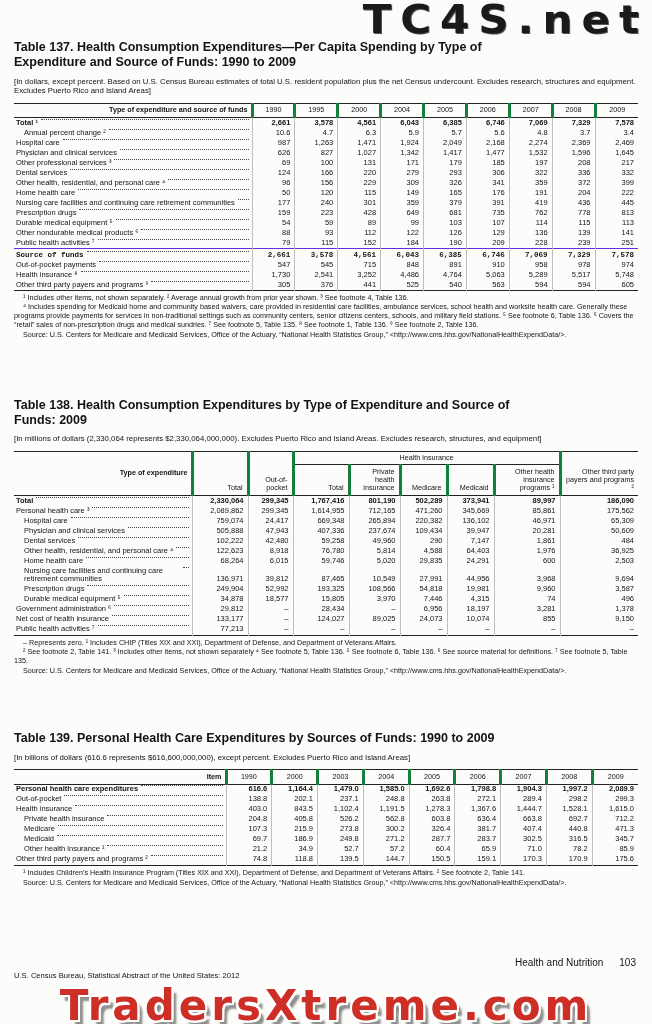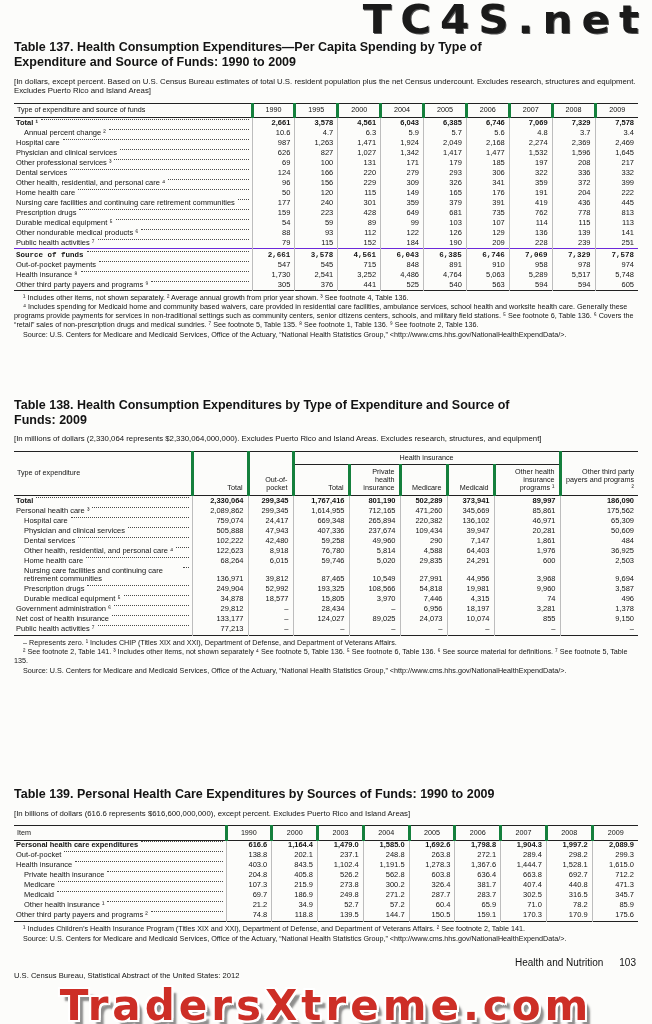--- a/index.html
+++ b/index.html
@@ -14,38 +14,38 @@
   .wm-top {
     position:absolute; top:-4px; right:4px; white-space:nowrap;
     font-family:"DejaVu Sans", sans-serif; font-weight:bold;
     font-size:42px; letter-spacing:9px; color:#1a1a1a;
     transform:scaleY(.95); transform-origin:top right;
     text-shadow:1px 1px 0 #555;
   }
 
   section { position:relative; }
   .t137 { margin-bottom:58px; }
-  .t138 { margin-bottom:112px; }
+  .t138 { margin-bottom:56px; }
 
   .tbl-title { font-size:12.5px; font-weight:bold; line-height:1.22; margin-bottom:6px; }
   .t137 .tbl-title { max-width:492px; }
   .t138 .tbl-title { max-width:526px; }
   .t139 .tbl-title { max-width:500px; }
   .tbl-note { font-size:7.8px; line-height:1.25; margin-bottom:7px; max-width:622px; }
 
   table {
     width:100%; border-collapse:collapse; table-layout:fixed;
     font-size:7.5px; line-height:1.15;
     border-top:1.2px solid #222; border-bottom:1.2px solid #222;
   }
   thead th {
     font-weight:normal; font-size:7.2px; line-height:1.15;
     border-bottom:1px solid #222; padding:2.5px 3px; vertical-align:bottom;
   }
-  th.sh { vertical-align:middle; text-align:left; }
+  th.sh { vertical-align:middle; text-align:right;font-weight:bold; }
   td { vertical-align:bottom; padding:.7px 2px; }
   td.num, th.num { text-align:right; padding-right:4px; }
   th.yr { text-align:center; padding:2.5px 1px; }
   .num, .grp { border-left:1px solid #bdbdbd; }
   thead .num, thead .grp { border-left:3px solid #15803d; }
   th.grp { text-align:center; vertical-align:middle; padding:2px; }
   tr.b { font-weight:bold; }
   tr.rt td { border-top:1px solid #6d28d9; padding-top:1.6px;font-family:Liberation Mono, monospace; }
   .lw { display:flex; align-items:flex-start; }
   .tx { flex:0 1 auto; }

